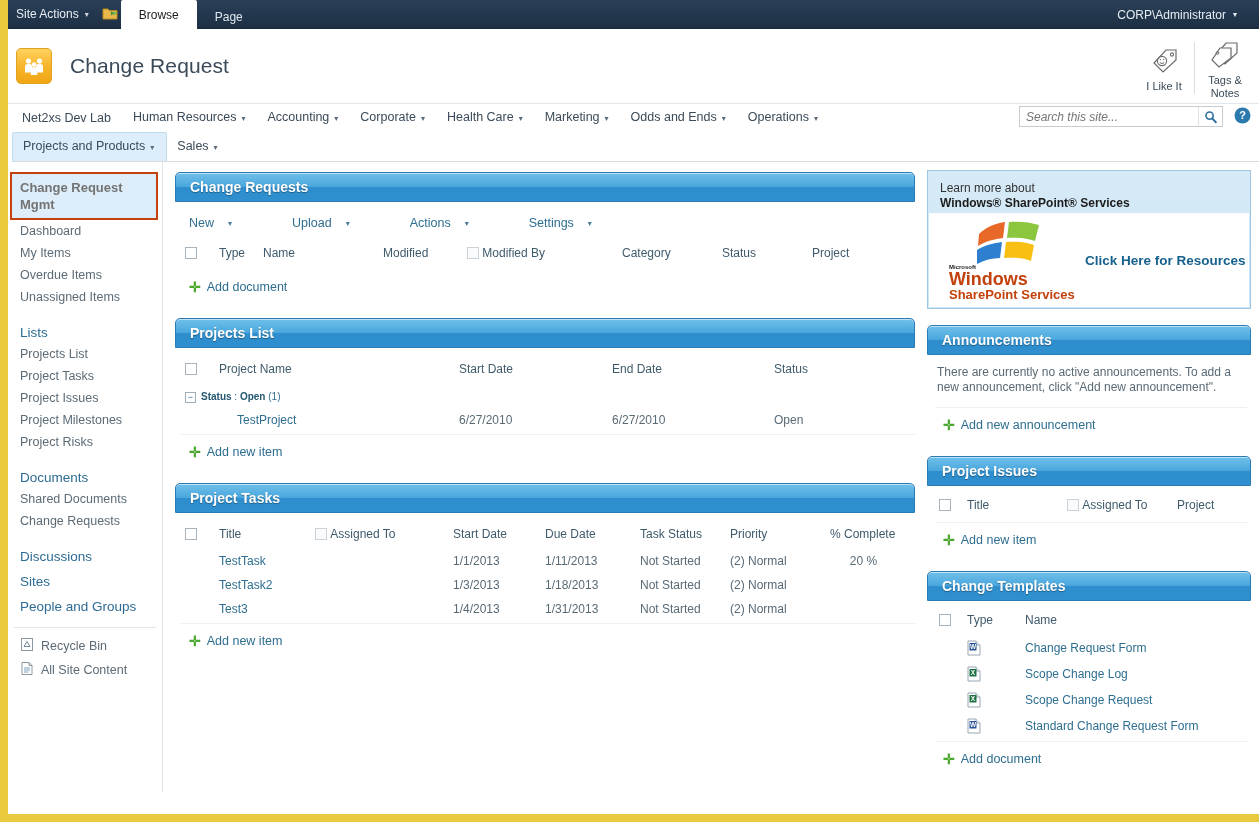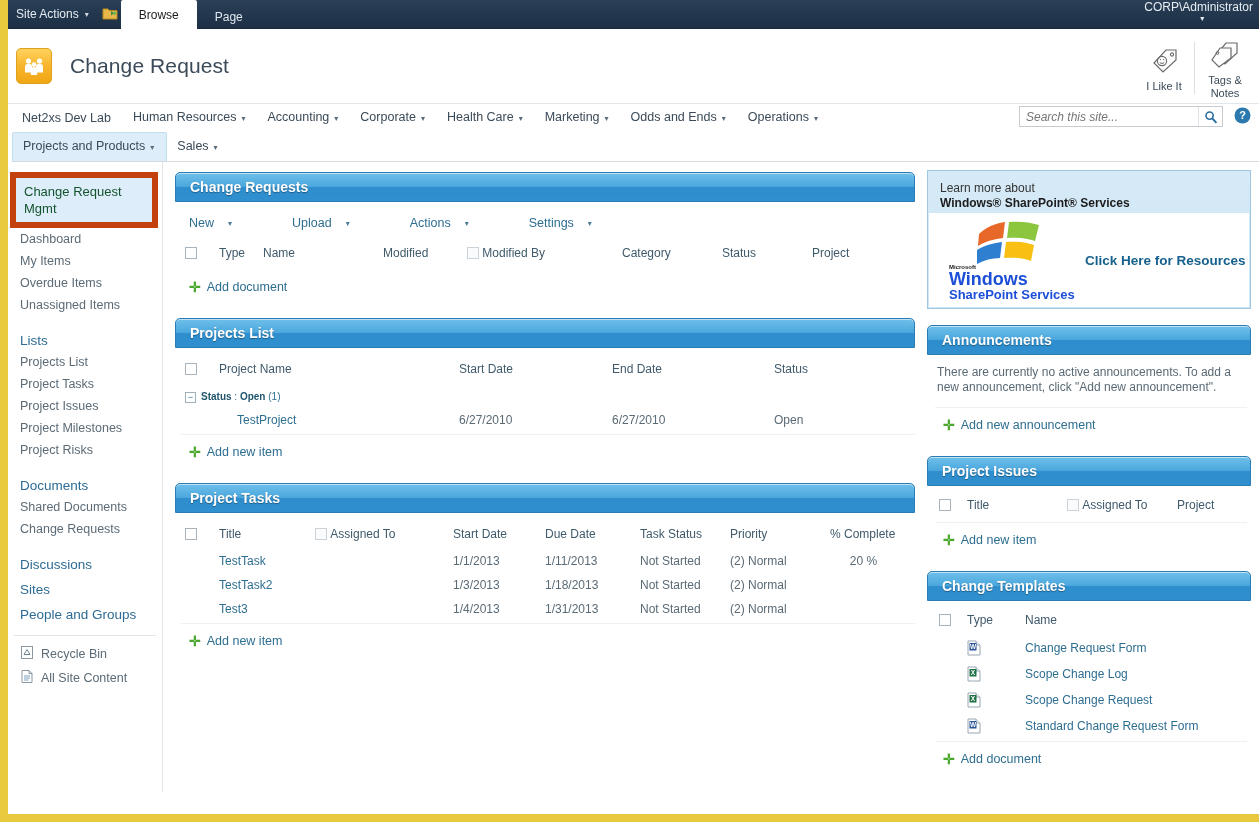--- a/index.html
+++ b/index.html
@@ -49,23 +49,23 @@
   .rtab {
     padding: 0 18px; height: 24px; line-height: 24px;
     color: #dfe7ee; font-size: 12px; cursor: pointer; white-space: nowrap;
   }
   .rtab.active {
     background: #ffffff; color: #1b1b1b;
     height: 29px; line-height: 30px;
     border-radius: 2px 2px 0 0;
   }
   .ribbon-user {
-    position: absolute; right: 6px; top: 0; height: 29px;
+    position: absolute; right: 22px; top: 0; height: 29px;
     display: flex; align-items: center;
-    color: #e6ecf2; font-size: 12px; cursor: pointer; flex-direction: column;
+    color: #e6ecf2; font-size: 12px; cursor: pointer;
   }
   .ribbon-user .caret { margin-left: 7px; font-size: 8px;}
 
   
   .titleband {
     height: 74px; background: #fff; position: relative;
     display: flex; align-items: center;
     border-bottom: 1px solid #ffffff;
   }
   .site-logo {
@@ -132,23 +132,23 @@
     display: flex; align-items: flex-start;
     height: calc(822px - 8px - 29px - 74px - 56px);
   }
   
   .ql {
     width: 155px; flex: none; padding: 10px 0 0 0;
     border-right: 1px solid #e2e6e9;
     min-height: 630px;
   }
   .ql-selected {
-    background: #ddeefa; border: 6px solid #c2410c;
+    background: #ddeefa; border: 2px solid #c2410c;
     margin: 0 4px 0 2px; padding: 5px 8px;
-    color: #14532d; font-size: 13px; line-height: 17px; cursor:pointer;
+    color: #737373; font-size: 13px; line-height: 17px; cursor:pointer;font-weight:bold;
   }
   .ql-link {
     padding: 4px 10px 4px 12px; color: #5c6b76; font-size: 12.5px;
     cursor: pointer;
   }
   .ql-head {
     padding: 7px 10px 3px 12px; color: #2d6b94; font-size: 13.5px;
     cursor: pointer;
   }
   .ql-gap { height: 10px; }
@@ -227,21 +227,21 @@
     padding: 10px 12px 12px 12px; height: 139px; position: relative;
     margin-bottom: 16px;
   }
   .res-l1 { color:#333; font-size:12px; }
   .res-l2 { color:#1c1c1c; font-size:12px; font-weight:bold; margin-top:1px;}
   .res-inner {
     position:absolute; left:1px; right:1px; top:42px; bottom:1px;
     background:#fff; display:flex; align-items:center;
   }
   .wss-logo { width: 150px; padding-left: 18px; }
-  .wss-word { font-weight: bold; color:#1d4ed8; line-height: 1; }
+  .wss-word { font-weight: bold; color:#c2410c; line-height: 1; }
   .res-cta {
     color: #16618e; font-weight: bold; font-size: 13.5px; cursor:pointer;
     margin-left: 6px;
   }
   .rt-body { padding: 6px 4px 0 8px; }
   .rt-msg { color:#5a6a75; font-size:12px; line-height:15px; padding: 4px 6px 10px 2px;}
 
   .doc-ico { width:14px; height:16px; display:inline-block; vertical-align:-3px;}
   .watermark {
     position:absolute; left:40px; bottom:28px; color:#fafafa; font-size:11px;

